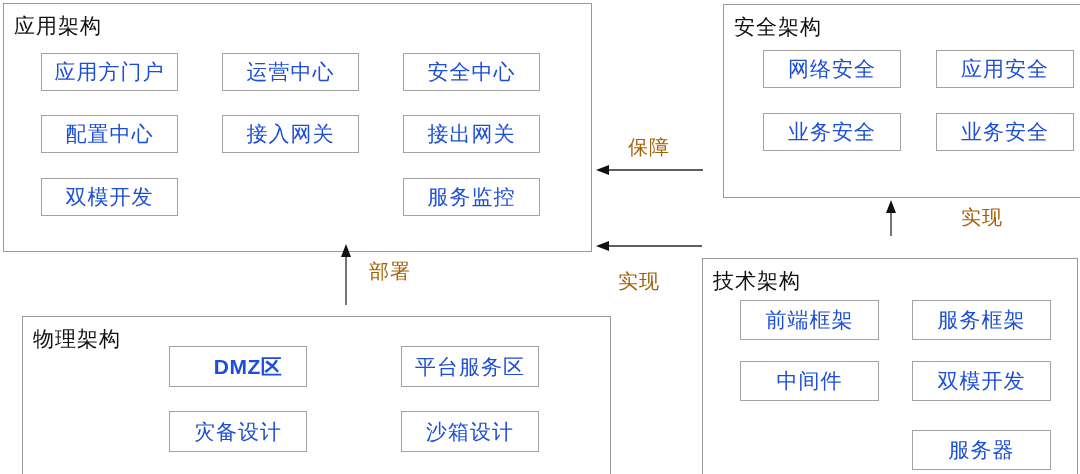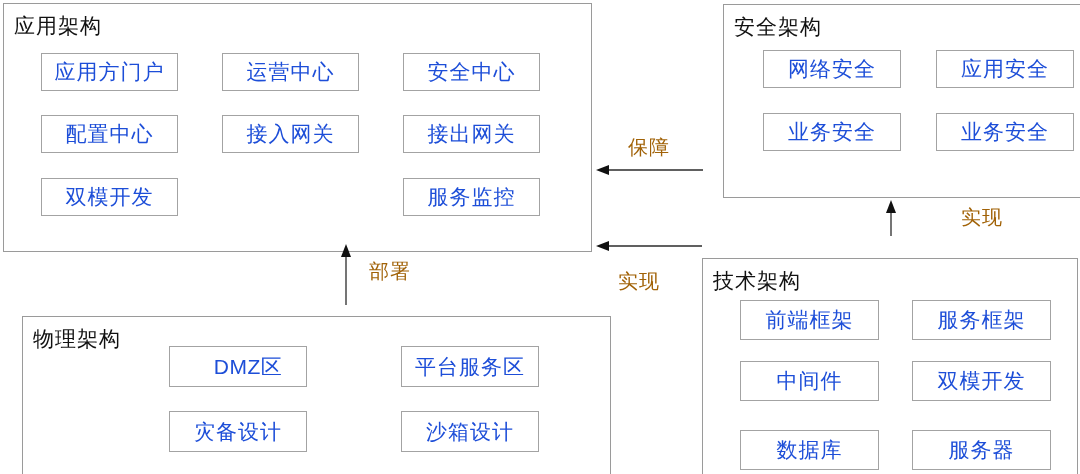--- a/index.html
+++ b/index.html
@@ -13,21 +13,21 @@
   .group-title{
     position:absolute;left:10px;top:8px;font-size:21px;letter-spacing:1px;
     color:#111111;white-space:nowrap;
   }
   .node{
     position:absolute;border:1px solid #a3a3a3;background:#ffffff;box-sizing:border-box;
     display:flex;align-items:center;justify-content:center;
     font-size:21px;letter-spacing:1px;color:#1d4ed8;white-space:nowrap;
   }
   .node.dashed{border:1px dashed #ababab;}
-  .node.emph{font-weight:400;letter-spacing:0.5px;padding-left:20px;}
+  .node.emph{font-weight:700;letter-spacing:0.5px;padding-left:20px;}
   
   .group-app .node{width:137px;height:38px;}
   .group-app .c1{left:37px}.group-app .c2{left:218px}.group-app .c3{left:399px}
   .group-app .r1{top:49px}.group-app .r2{top:111px}.group-app .r3{top:174px}
   
   .group-sec .node{width:138px;height:38px;text-align:right;}
   .group-sec .c1{left:39px}.group-sec .c2{left:212px}
   .group-sec .r1{top:45px}.group-sec .r2{top:108px}
   
   .group-tech .node{width:139px;height:40px;}
@@ -67,21 +67,20 @@
     <div class="node c1 r2">业务安全</div>
     <div class="node c2 r2">业务安全</div>
   </div>
 
   <div class="group group-tech" style="left:702px;top:235px;width:376px;height:234px;margin-top:23px;">
     <div class="group-title">技术架构</div>
     <div class="node c1 r1">前端框架</div>
     <div class="node c2 r1">服务框架</div>
     <div class="node c1 r2">中间件</div>
     <div class="node c2 r2">双模开发</div>
-    <div class="node c1 r3">数据库</div>
     <div class="node c2 r3">服务器</div>
   </div>
 
   <div class="group group-phys" style="left:3px;top:316px;width:589px;height:163px;margin-left:19px;">
     <div class="group-title">物理架构</div>
     <div class="node c1 r1 emph">DMZ区</div>
     <div class="node c2 r1">平台服务区</div>
     <div class="node c1 r2">灾备设计</div>
     <div class="node c2 r2">沙箱设计</div>
   </div>

